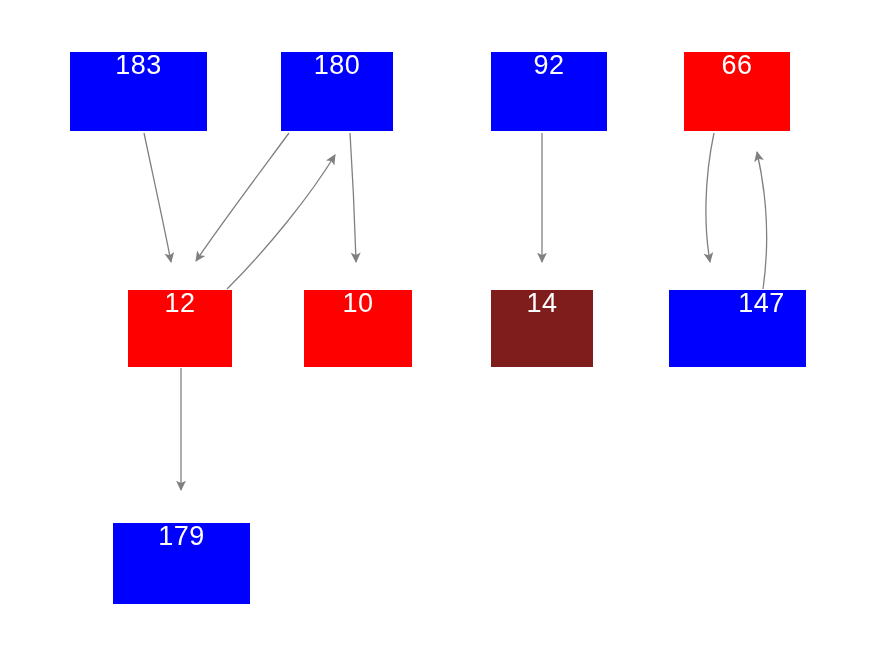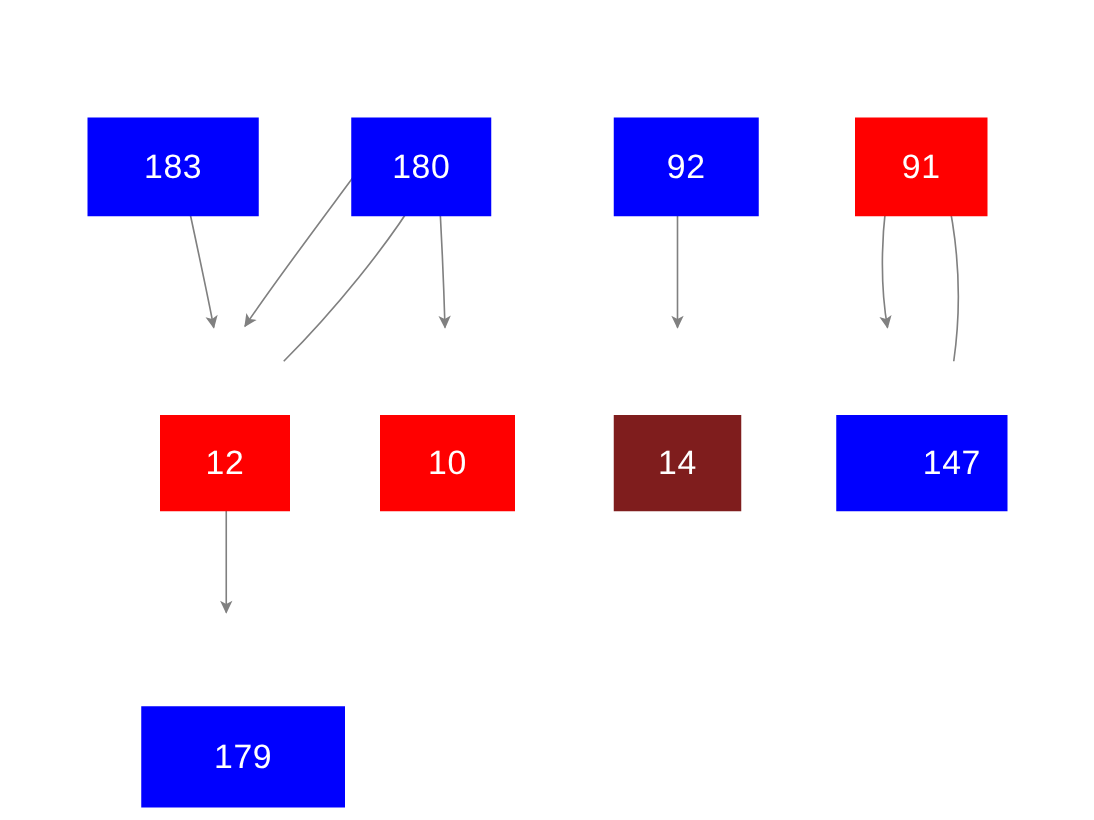--- a/index.html
+++ b/index.html
@@ -26,30 +26,29 @@
     left: 0;
     top: 0;
     width: 875px;
     height: 656px;
     pointer-events: none;
   }
   .node {
     position: absolute;
     box-sizing: border-box;
     display: flex;
-    align-items: center;
+    align-items: flex-start;
     justify-content: center;
     color: #ffffff;
     font-family: "Liberation Sans", sans-serif;
     font-size: 27px;
     font-weight: 400;
     line-height: 1;
     letter-spacing: 0.5px;
     user-select: none;
-    margin-top: 42px;
   }
   .node-label {
     display: block;
     pointer-events: none;
   }
 </style>
 </head>
 <body>
 
 <div id="graph-canvas">
@@ -75,31 +74,31 @@
   <div class="node" style="left: 70px; top: 52px; width: 137px; height: 79px; background: rgb(0, 0, 255); color: rgb(255, 255, 255);">
     <span class="node-label">183</span>
   </div>
   <div class="node" style="left: 281px; top: 52px; width: 112px; height: 79px; background: rgb(0, 0, 255); color: rgb(255, 255, 255);">
     <span class="node-label">180</span>
   </div>
   <div class="node" style="left: 491px; top: 52px; width: 116px; height: 79px; background: rgb(0, 0, 255); color: rgb(255, 255, 255);">
     <span class="node-label">92</span>
   </div>
   <div class="node" style="left: 684px; top: 52px; width: 106px; height: 79px; background: rgb(255, 0, 0); color: rgb(255, 255, 255);">
-    <span class="node-label">91</span>
+    <span class="node-label">66</span>
   </div>
   <div class="node" style="left: 128px; top: 290px; width: 104px; height: 77px; background: rgb(255, 0, 0); color: rgb(255, 255, 255);">
     <span class="node-label">12</span>
   </div>
   <div class="node" style="left: 304px; top: 290px; width: 108px; height: 77px; background: rgb(255, 0, 0); color: rgb(255, 255, 255);">
     <span class="node-label">10</span>
   </div>
   <div class="node" style="left: 491px; top: 290px; width: 102px; height: 77px; background: #7f1d1d; color: rgb(255, 255, 255);">
     <span class="node-label">14</span>
   </div>
   <div class="node" style="left: 669px; top: 290px; width: 137px; height: 77px; background: rgb(0, 0, 255); color: rgb(255, 255, 255); padding-left: 48px;">
     <span class="node-label">147</span>
   </div>
-  <div class="node" style="left: 113px; top: 523px; width: 163px; height: 81px; background: rgb(0, 0, 255); color: rgb(255, 255, 255);">
+  <div class="node" style="left: 113px; top: 523px; width: 137px; height: 81px; background: rgb(0, 0, 255); color: rgb(255, 255, 255);">
     <span class="node-label">179</span>
   </div>
 
 </div>
 
 </body></html>

